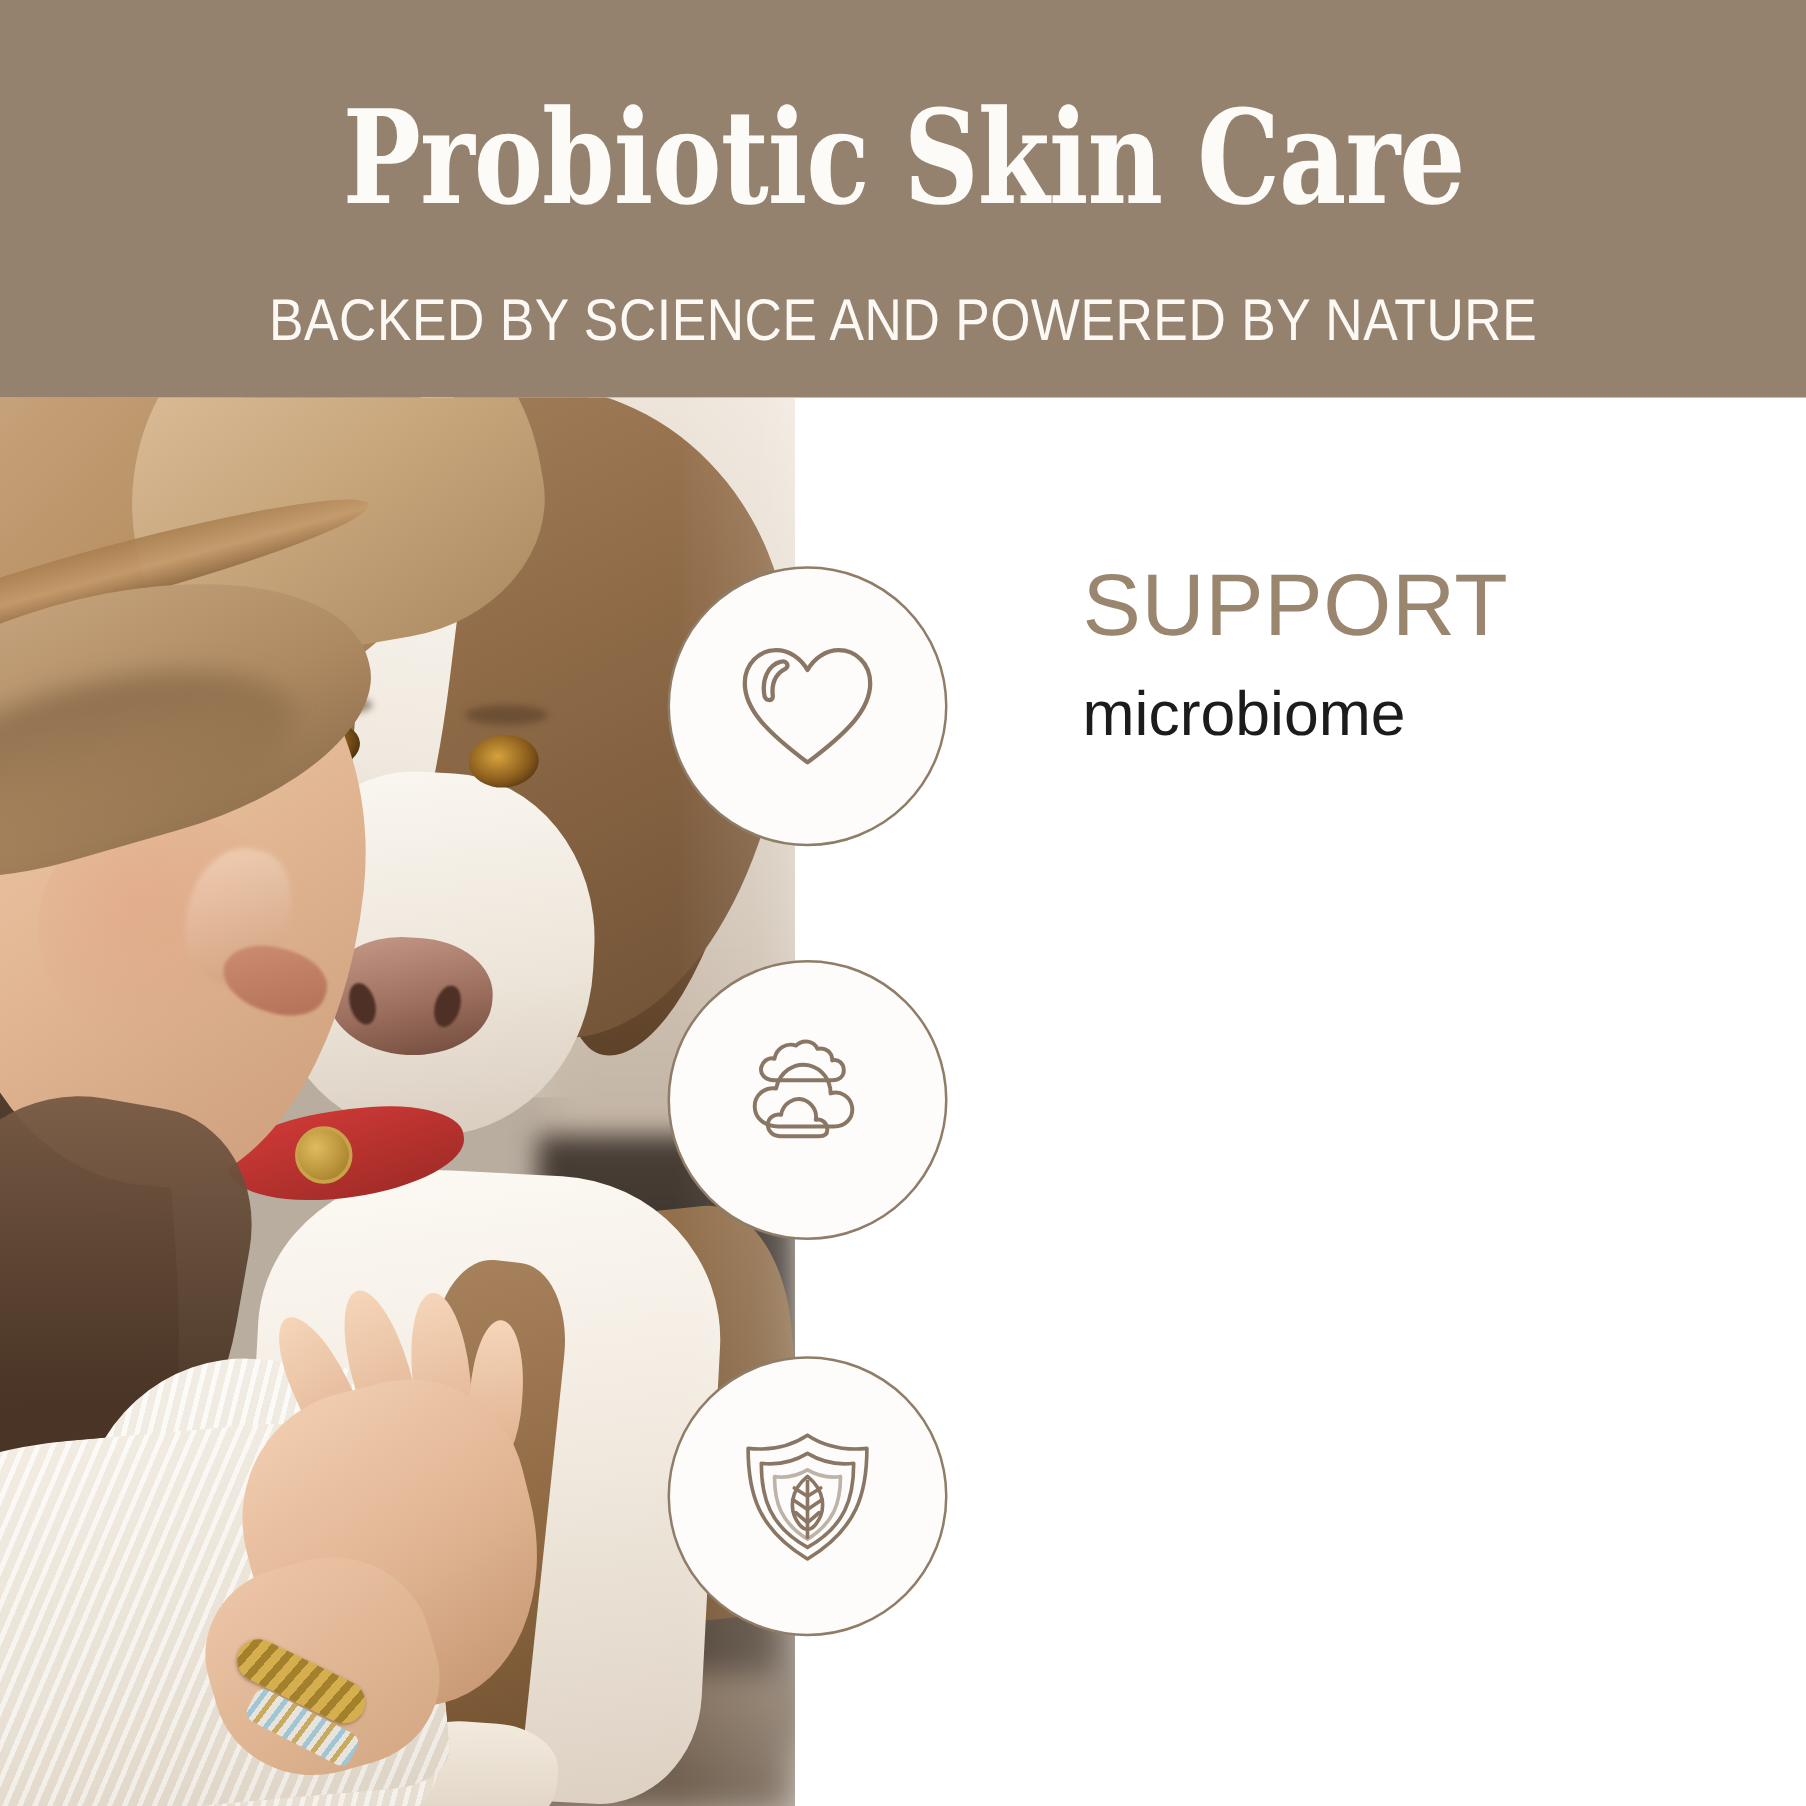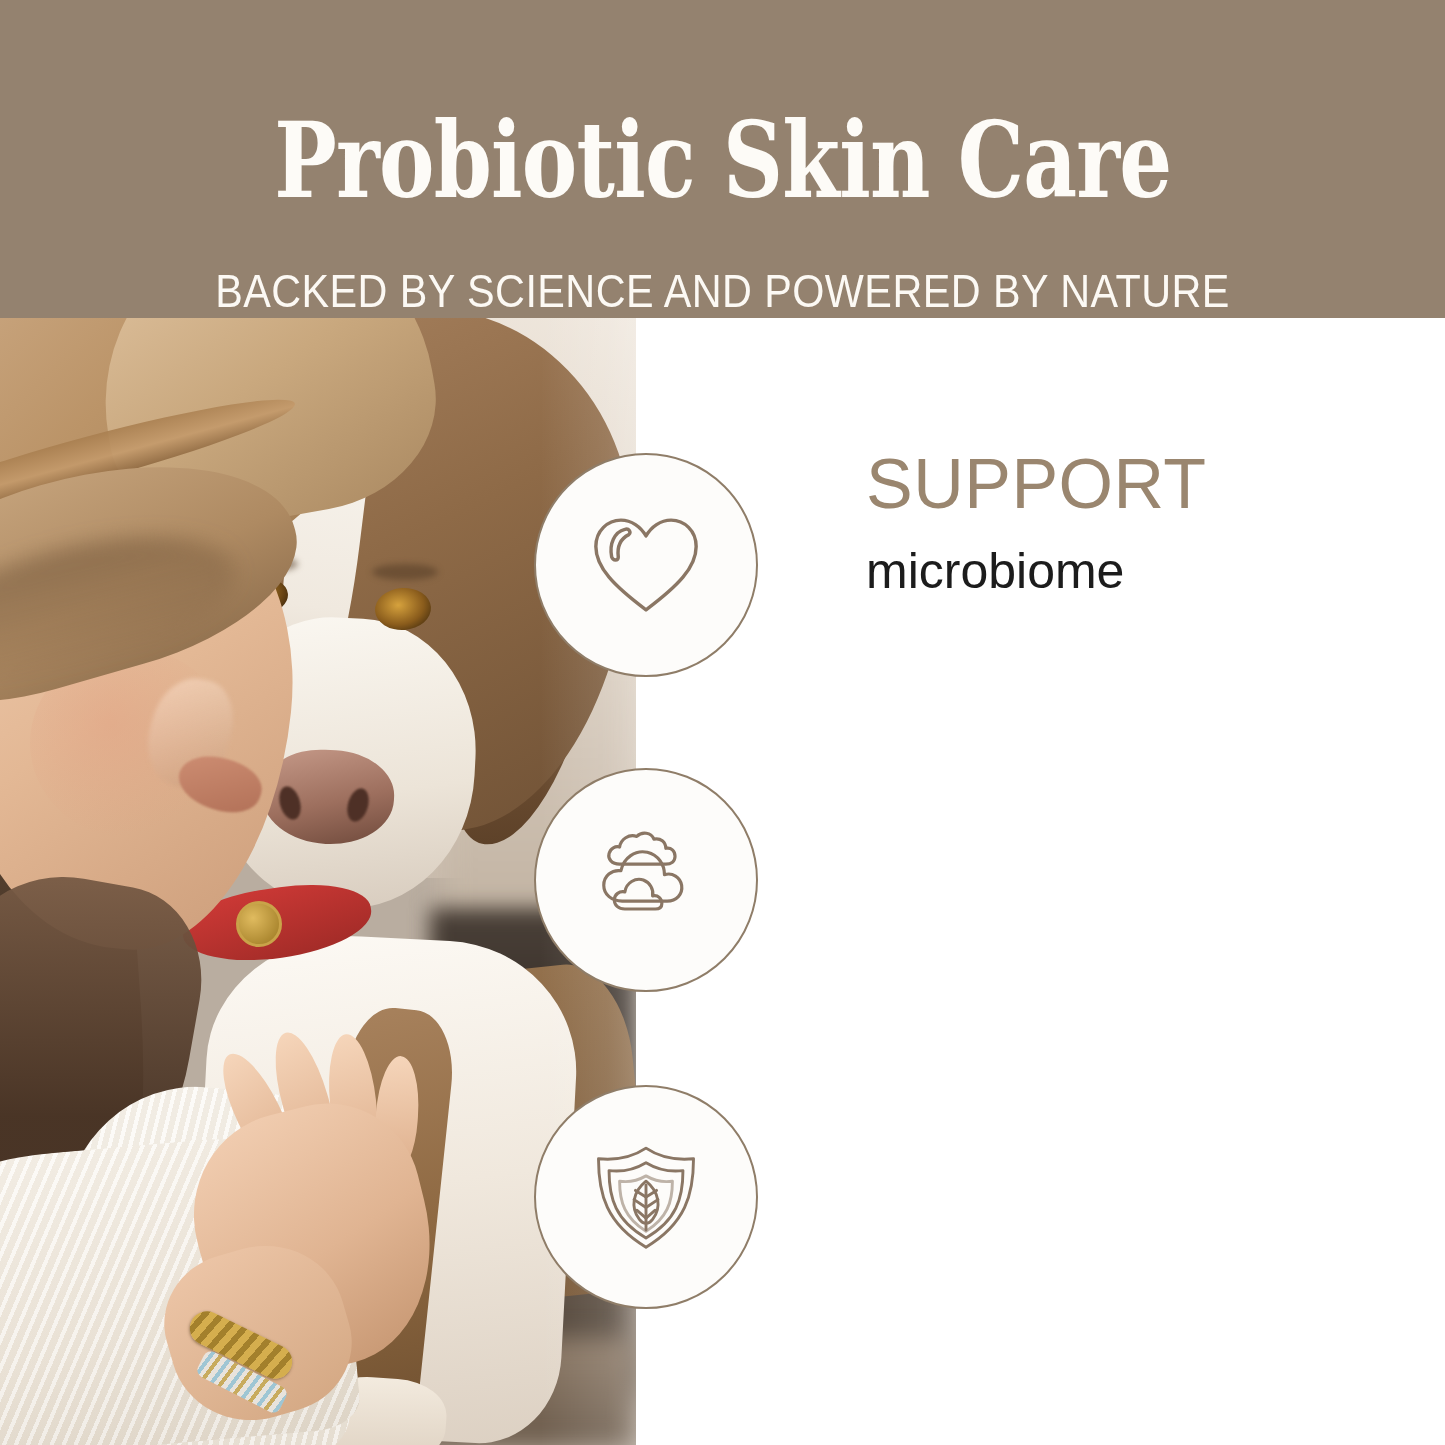--- a/index.html
+++ b/index.html
@@ -9,21 +9,21 @@
     background:#ffffff;
     overflow:hidden;
     position:relative;
   }
 
   
   #header-band{
     position:absolute; left:0; top:0; width:1445px; height:318px;
     background:#94826f;
     display:flex; flex-direction:column;
-    align-items:center; justify-content:flex-end;
+    align-items:center; justify-content:center;
   }
   #headline{
     margin-top:38px;
     font-family:"DejaVu Serif", serif;
     font-weight:700;
     font-size:104px;
     line-height:1.0;
     letter-spacing:-1px;
     color:#fdfbf7;
     transform:scaleX(0.80);

